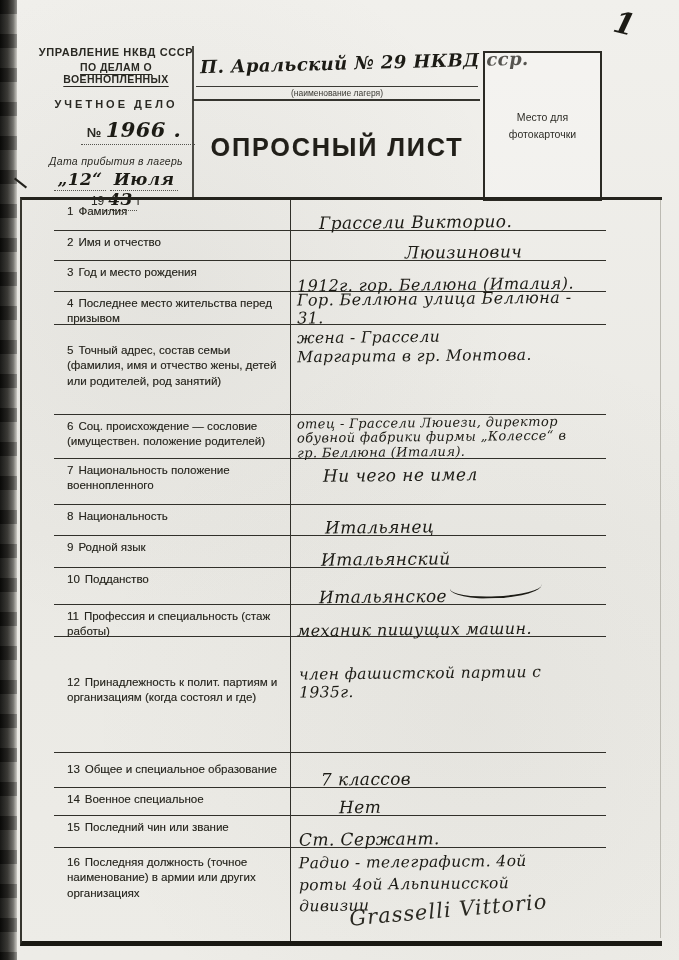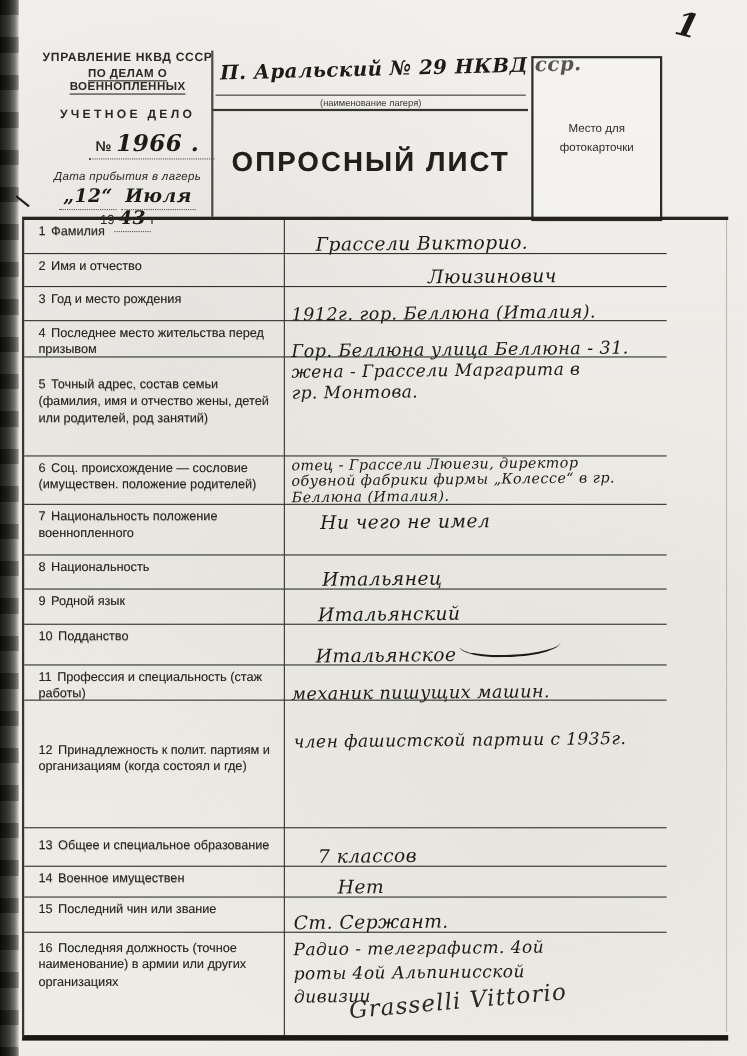--- a/index.html
+++ b/index.html
@@ -43,21 +43,21 @@
     font-size:25px;font-weight:bold;letter-spacing:2px;color:#211f19;text-shadow:.4px .4px 0 rgba(40,38,30,.45);}
   .photo-box{position:absolute;left:483px;top:51px;width:115px;height:146px;border:2px solid #2b2a24;
     display:flex;align-items:center;justify-content:center;background:rgba(255,255,255,.25);}
   .photo-label{width:84px;text-align:center;font-size:10.5px;line-height:1.6;color:#2e2d27;}
   .right-edge{position:absolute;left:660px;top:200px;width:1px;height:738px;background:#bcbab2;}
   .tick{position:absolute;left:13px;top:182px;width:15px;height:2px;background:#22211c;transform:rotate(38deg);}
 
   
   .table{position:absolute;left:20px;top:197px;width:642px;
     border-top:3px solid #24231d;border-left:2px solid #37362f;border-bottom:5px solid #191812;box-sizing:border-box;}
-  .row{display:flex;box-sizing:border-box;}
+  .row{display:flex;box-sizing:border-box;margin-left:32px;}
   .cell-l{width:237px;box-sizing:border-box;border-right:1.6px solid #31302a;border-bottom:1.6px solid #31302a;
     padding:4px 8px 0 13px;font-size:11.5px;line-height:1.34;color:#26251e;text-shadow:.3px .3px 0 rgba(40,38,30,.35);}
   .num{margin-right:5px;}
   .cell-r{flex:1;box-sizing:border-box;margin-right:56px;border-bottom:1.6px solid #31302a;
     position:relative;display:flex;align-items:flex-end;padding:0 8px 0 28px;}
   .ans{font-size:17px;line-height:1.15;margin-bottom:-3px;transform:rotate(-.6deg);}
 
   
   .row:nth-child(1){height:31px}.row:nth-child(2){height:30px}.row:nth-child(3){height:31px}
   .row:nth-child(4){height:33px}.row:nth-child(5){height:90px}.row:nth-child(6){height:44px}
@@ -229,21 +229,21 @@
   </div>
 
   <div class="row">
     <div class="cell-l"><span class="num">13</span><span class="lbl">Общее и специальное образование</span></div>
     <div class="cell-r">
           <span class="ans hw">7 классов</span>
         </div>
   </div>
 
   <div class="row">
-    <div class="cell-l"><span class="num">14</span><span class="lbl">Военное имуществен</span></div>
+    <div class="cell-l"><span class="num">14</span><span class="lbl">Военное специальное</span></div>
     <div class="cell-r">
           <span class="ans hw">Нет</span>
         </div>
   </div>
 
   <div class="row">
     <div class="cell-l"><span class="num">15</span><span class="lbl">Последний чин или звание</span></div>
     <div class="cell-r">
           <span class="ans hw">Ст. Сержант.</span>
         </div>

